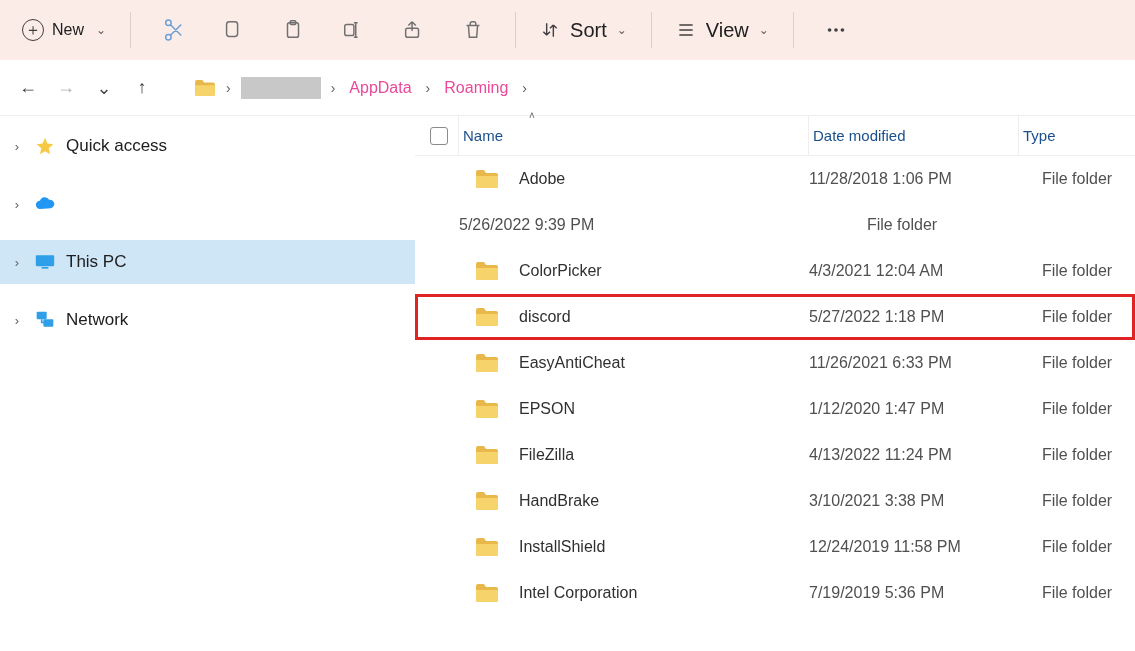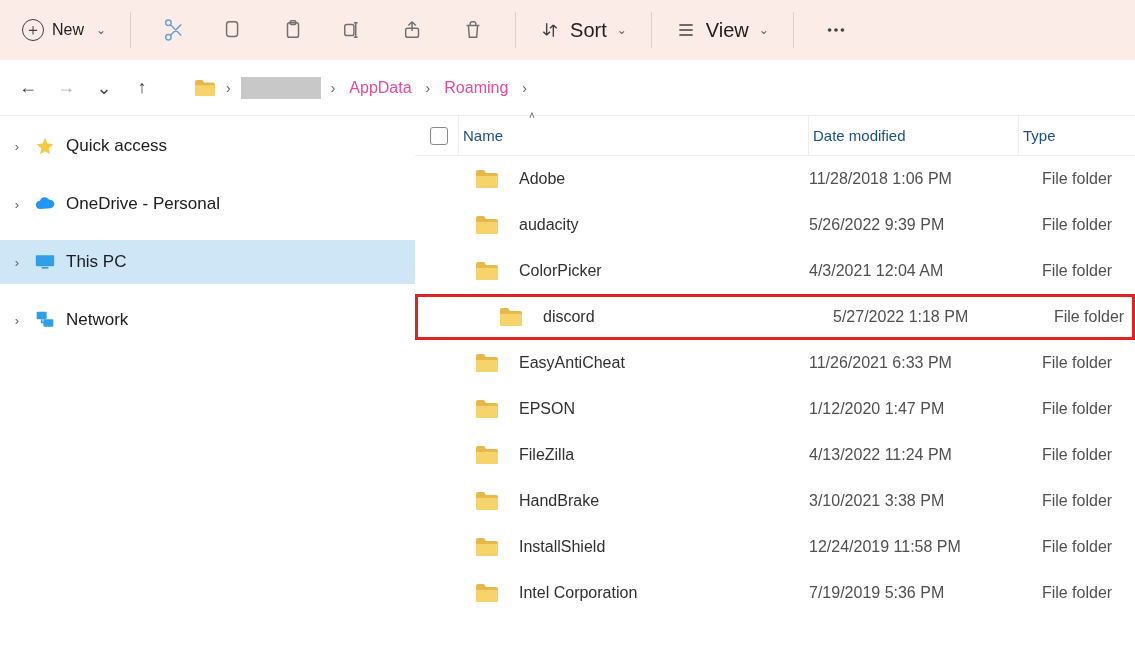--- a/index.html
+++ b/index.html
@@ -82,21 +82,21 @@
   .col-head { cursor:pointer; border-right:1px solid #eee; height:100%; display:flex; align-items:center; padding-left:4px;}
   .checkbox {
     width:18px; height:18px; border:1.5px solid #8a8a8a; border-radius:3px;
   }
 
   .filerows { flex:1; overflow:auto; }
   .row {
     display:flex; align-items:center; height:46px; font-size:16px; color:#303030;
     cursor:default;
   }
-  .row.highlight { outline:3px solid #e02424; outline-offset:-3px;padding-left:24px; }
+  .row.highlight { outline:3px solid #e02424; outline-offset:-3px; }
   .cell-check { width:44px; }
   .cell-name { width:350px; display:flex; align-items:center; gap:20px; padding-left:16px;}
   .cell-date { width:210px; color:#505050;}
   .cell-type { flex:1; color:#505050;text-align:center;}
   .folder-icon {
      width:24px; height:20px;
   }
 
   
   svg.folder path.back { fill:#e8b84a; }
@@ -206,21 +206,20 @@
       <span class="lbl">Quick access</span>
     </div>
     <div style="height:14px"></div>
     <div class="side-item">
       <span class="exp">›</span>
       <span class="icon">
         <svg class="cloud" width="20" height="14" viewBox="0 0 24 16">
             <path d="M6 14a5 5 0 0 1 0-10 6 6 0 0 1 11-1 5 5 0 0 1 2 10z"></path>
           </svg>
       </span>
-      <span class="lbl">OneDrive - Personal</span>
     </div>
     <div style="height:14px"></div>
     <div class="side-item selected">
       <span class="exp">›</span>
       <span class="icon">
         <svg class="monitor" width="20" height="16" viewBox="0 0 24 18">
             <rect x="1" y="1" width="22" height="13" rx="1"></rect>
             <rect x="8" y="15" width="8" height="2" fill="#86c5ef"></rect>
           </svg>
       </span>
@@ -264,27 +263,20 @@
   <path class="back" d="M1 3a2 2 0 0 1 2-2h6l2 3h10a2 2 0 0 1 2 2v11a2 2 0 0 1-2 2H3a2 2 0 0 1-2-2z"></path>
   <path class="front" d="M1 7h22v10a2 2 0 0 1-2 2H3a2 2 0 0 1-2-2z"></path>
             </svg>
       <span>Adobe</span>
     </div>
     <div class="cell-date">11/28/2018 1:06 PM</div>
     <div class="cell-type">File folder</div>
         </div>
         <div class="row">
     <div class="cell-check"></div>
-    <div class="cell-name">
-      <svg class="folder folder-icon" viewBox="0 0 24 20">
-  <path class="back" d="M1 3a2 2 0 0 1 2-2h6l2 3h10a2 2 0 0 1 2 2v11a2 2 0 0 1-2 2H3a2 2 0 0 1-2-2z"></path>
-  <path class="front" d="M1 7h22v10a2 2 0 0 1-2 2H3a2 2 0 0 1-2-2z"></path>
-            </svg>
-      <span>audacity</span>
-    </div>
     <div class="cell-date">5/26/2022 9:39 PM</div>
     <div class="cell-type">File folder</div>
         </div>
         <div class="row">
     <div class="cell-check"></div>
     <div class="cell-name">
       <svg class="folder folder-icon" viewBox="0 0 24 20">
   <path class="back" d="M1 3a2 2 0 0 1 2-2h6l2 3h10a2 2 0 0 1 2 2v11a2 2 0 0 1-2 2H3a2 2 0 0 1-2-2z"></path>
   <path class="front" d="M1 7h22v10a2 2 0 0 1-2 2H3a2 2 0 0 1-2-2z"></path>
             </svg>

